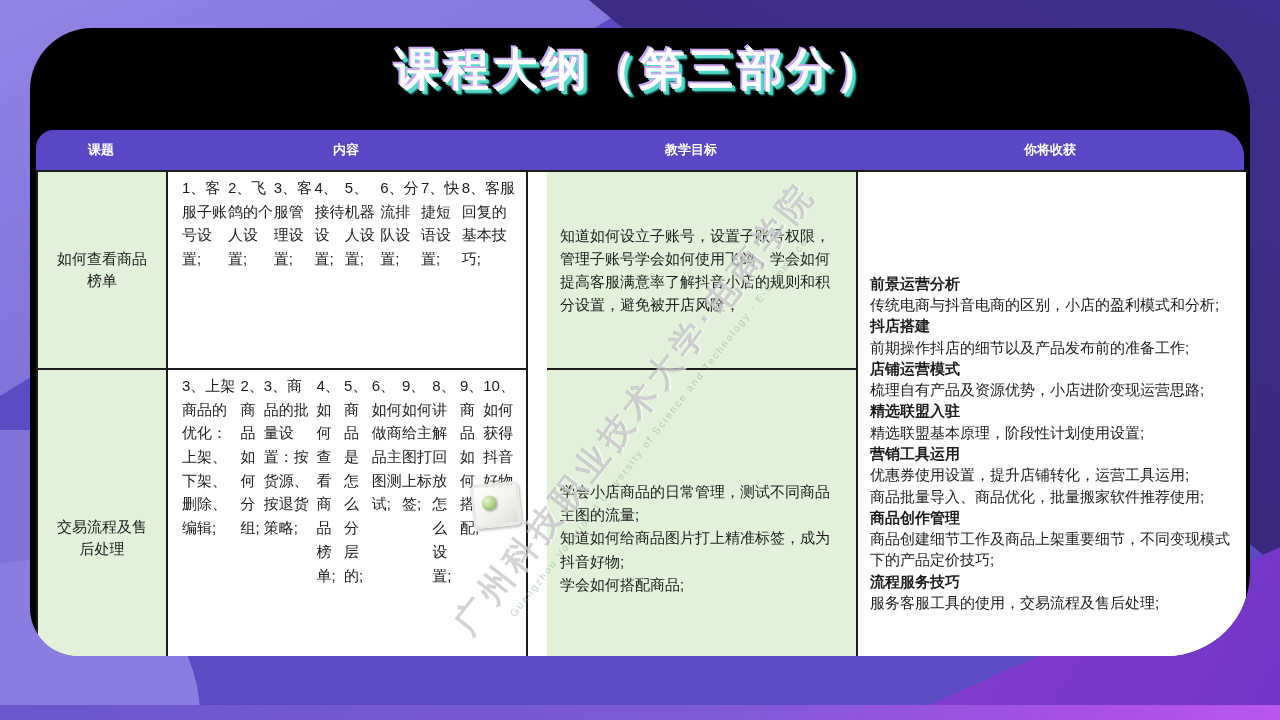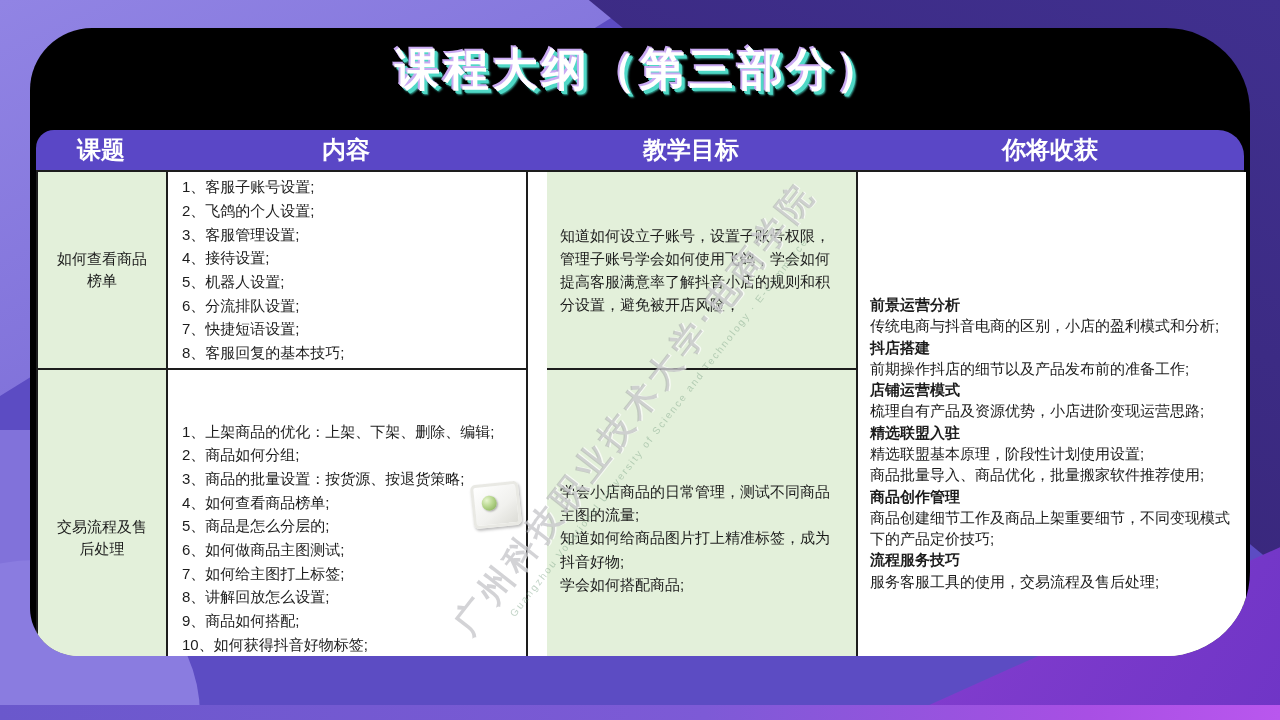--- a/index.html
+++ b/index.html
@@ -55,40 +55,40 @@
        2px  2px 0 #4fd8c6,
        3px  3px 0 #4fd8c6,
        4px  4px 2px rgba(62,190,174,0.85);
   }
   
   .thead{
     position:absolute;left:6px;top:102px;width:1208px;height:40px;
     background:#5a47c6;border-radius:18px 26px 0 0;
     display:grid;grid-template-columns:130px 360px 330px 388px;
     align-items:center;text-align:center;
-    color:#ffffff;font-weight:bold;font-size:24px;z-index:3;
+    color:#ffffff;font-weight:bold;font-size:13px;z-index:3;
   }
   .tbody{
     position:absolute;left:6px;top:142px;width:1208px;height:536px;
     display:grid;grid-template-columns:130px 360px 330px 388px;
     grid-template-rows:198px 336px;
     border:2px solid #1d1d1d;box-sizing:border-box;z-index:3;
     background:#ffffff;
   }
   .cell{box-sizing:border-box;border-right:2px solid #1d1d1d;}
   .cell.last-col{border-right:none;grid-column:4;grid-row:1/3;}
   .cell.row1{border-bottom:2px solid #1d1d1d;}
   .c-green{background:#e3f0da;}
   .c-white{background:#ffffff;}
   .topic-cell{
     display:flex;align-items:center;justify-content:center;
     text-align:center;font-size:15px;line-height:1.5;padding:0 12px;
   }
   .content-cell{
-    display:flex;flex-direction:column;justify-content:center;
+    display:flex;flex-direction:row;justify-content:flex-start;
     padding:4px 8px 4px 14px;font-size:15px;line-height:1.58;
   }
   .obj-cell{
     display:flex;flex-direction:column;justify-content:center;
     padding:0 13px;font-size:15px;line-height:1.55;margin-left:19px;
   }
   .gains-cell{
     display:flex;flex-direction:column;justify-content:center;
     padding:8px 14px 0 12px;font-size:15px;line-height:1.42;
   }
@@ -187,53 +187,57 @@
         <div class="gain">
           <div class="gain-heading">店铺运营模式</div>
           <div class="gain-desc">梳理自有产品及资源优势，小店进阶变现运营思路;</div>
         </div>
 
         <div class="gain">
           <div class="gain-heading">精选联盟入驻</div>
           <div class="gain-desc">精选联盟基本原理，阶段性计划使用设置;</div>
         </div>
 
+        <div class="gain">
+          <div class="gain-heading">营销工具运用</div>
+          <div class="gain-desc">优惠券使用设置，提升店铺转化，运营工具运用;</div>
+        </div>
 
         <div class="gain">
           <div class="gain-desc">商品批量导入、商品优化，批量搬家软件推荐使用;</div>
         </div>
 
         <div class="gain">
           <div class="gain-heading">商品创作管理</div>
           <div class="gain-desc">商品创建细节工作及商品上架重要细节，不同变现模式下的产品定价技巧;</div>
         </div>
 
         <div class="gain">
           <div class="gain-heading">流程服务技巧</div>
           <div class="gain-desc">服务客服工具的使用，交易流程及售后处理;</div>
         </div>
       </div>
 
     <div class="cell c-green topic-cell">交易流程及售后处理</div>
 
     <div class="cell c-white content-cell">
 
-        <div class="content-line">1、上架商品的优化：上架、下架、删除、编辑;</div>
+        <div class="content-line">3、上架商品的优化：上架、下架、删除、编辑;</div>
 
         <div class="content-line">2、商品如何分组;</div>
 
         <div class="content-line">3、商品的批量设置：按货源、按退货策略;</div>
 
         <div class="content-line">4、如何查看商品榜单;</div>
 
         <div class="content-line">5、商品是怎么分层的;</div>
 
         <div class="content-line">6、如何做商品主图测试;</div>
 
-        <div class="content-line">7、如何给主图打上标签;</div>
+        <div class="content-line">9、如何给主图打上标签;</div>
 
         <div class="content-line">8、讲解回放怎么设置;</div>
 
         <div class="content-line">9、商品如何搭配;</div>
 
         <div class="content-line">10、如何获得抖音好物标签;</div>
       </div>
 
     <div class="cell c-green obj-cell">
 

